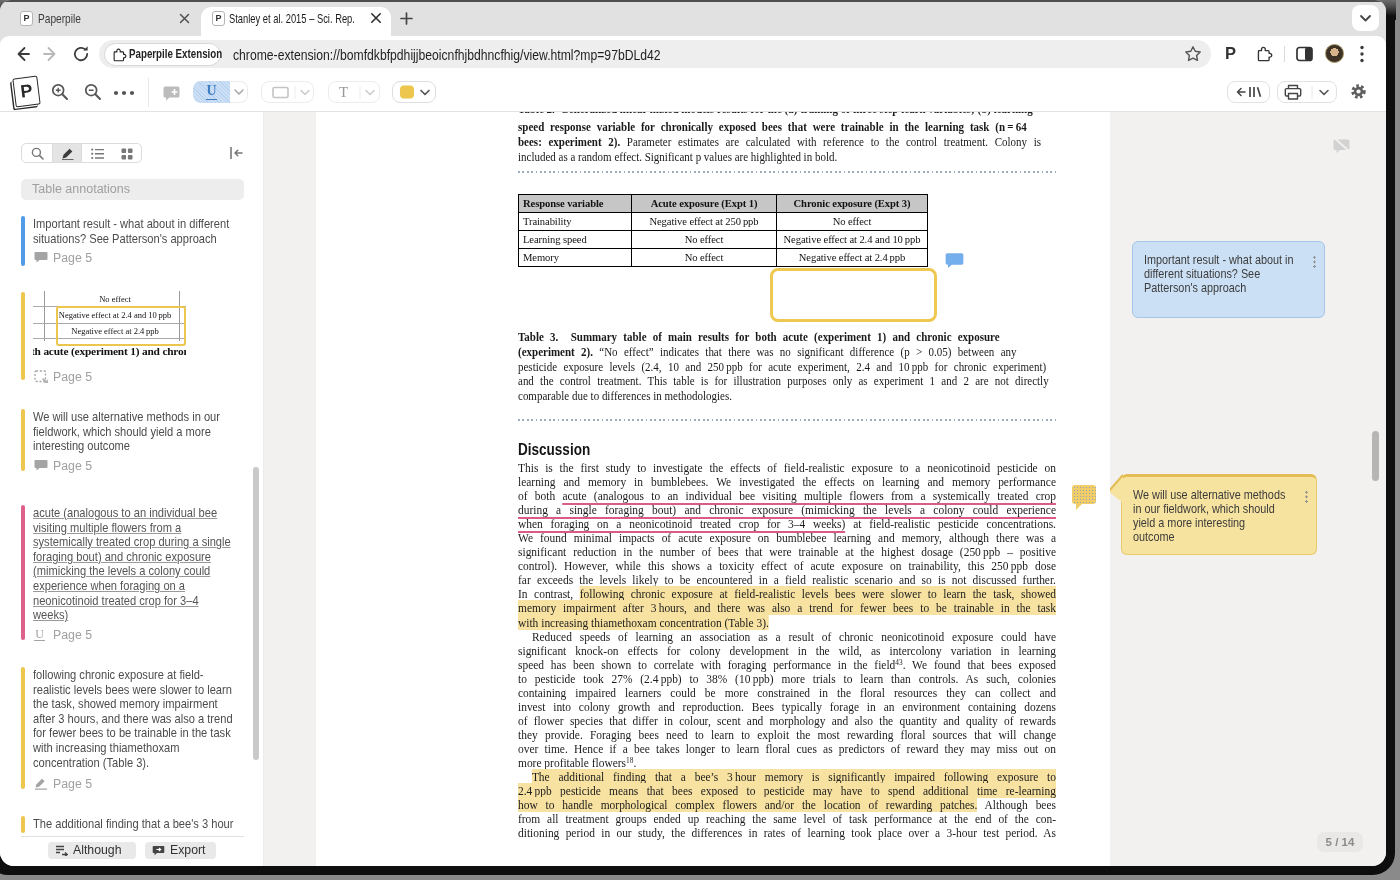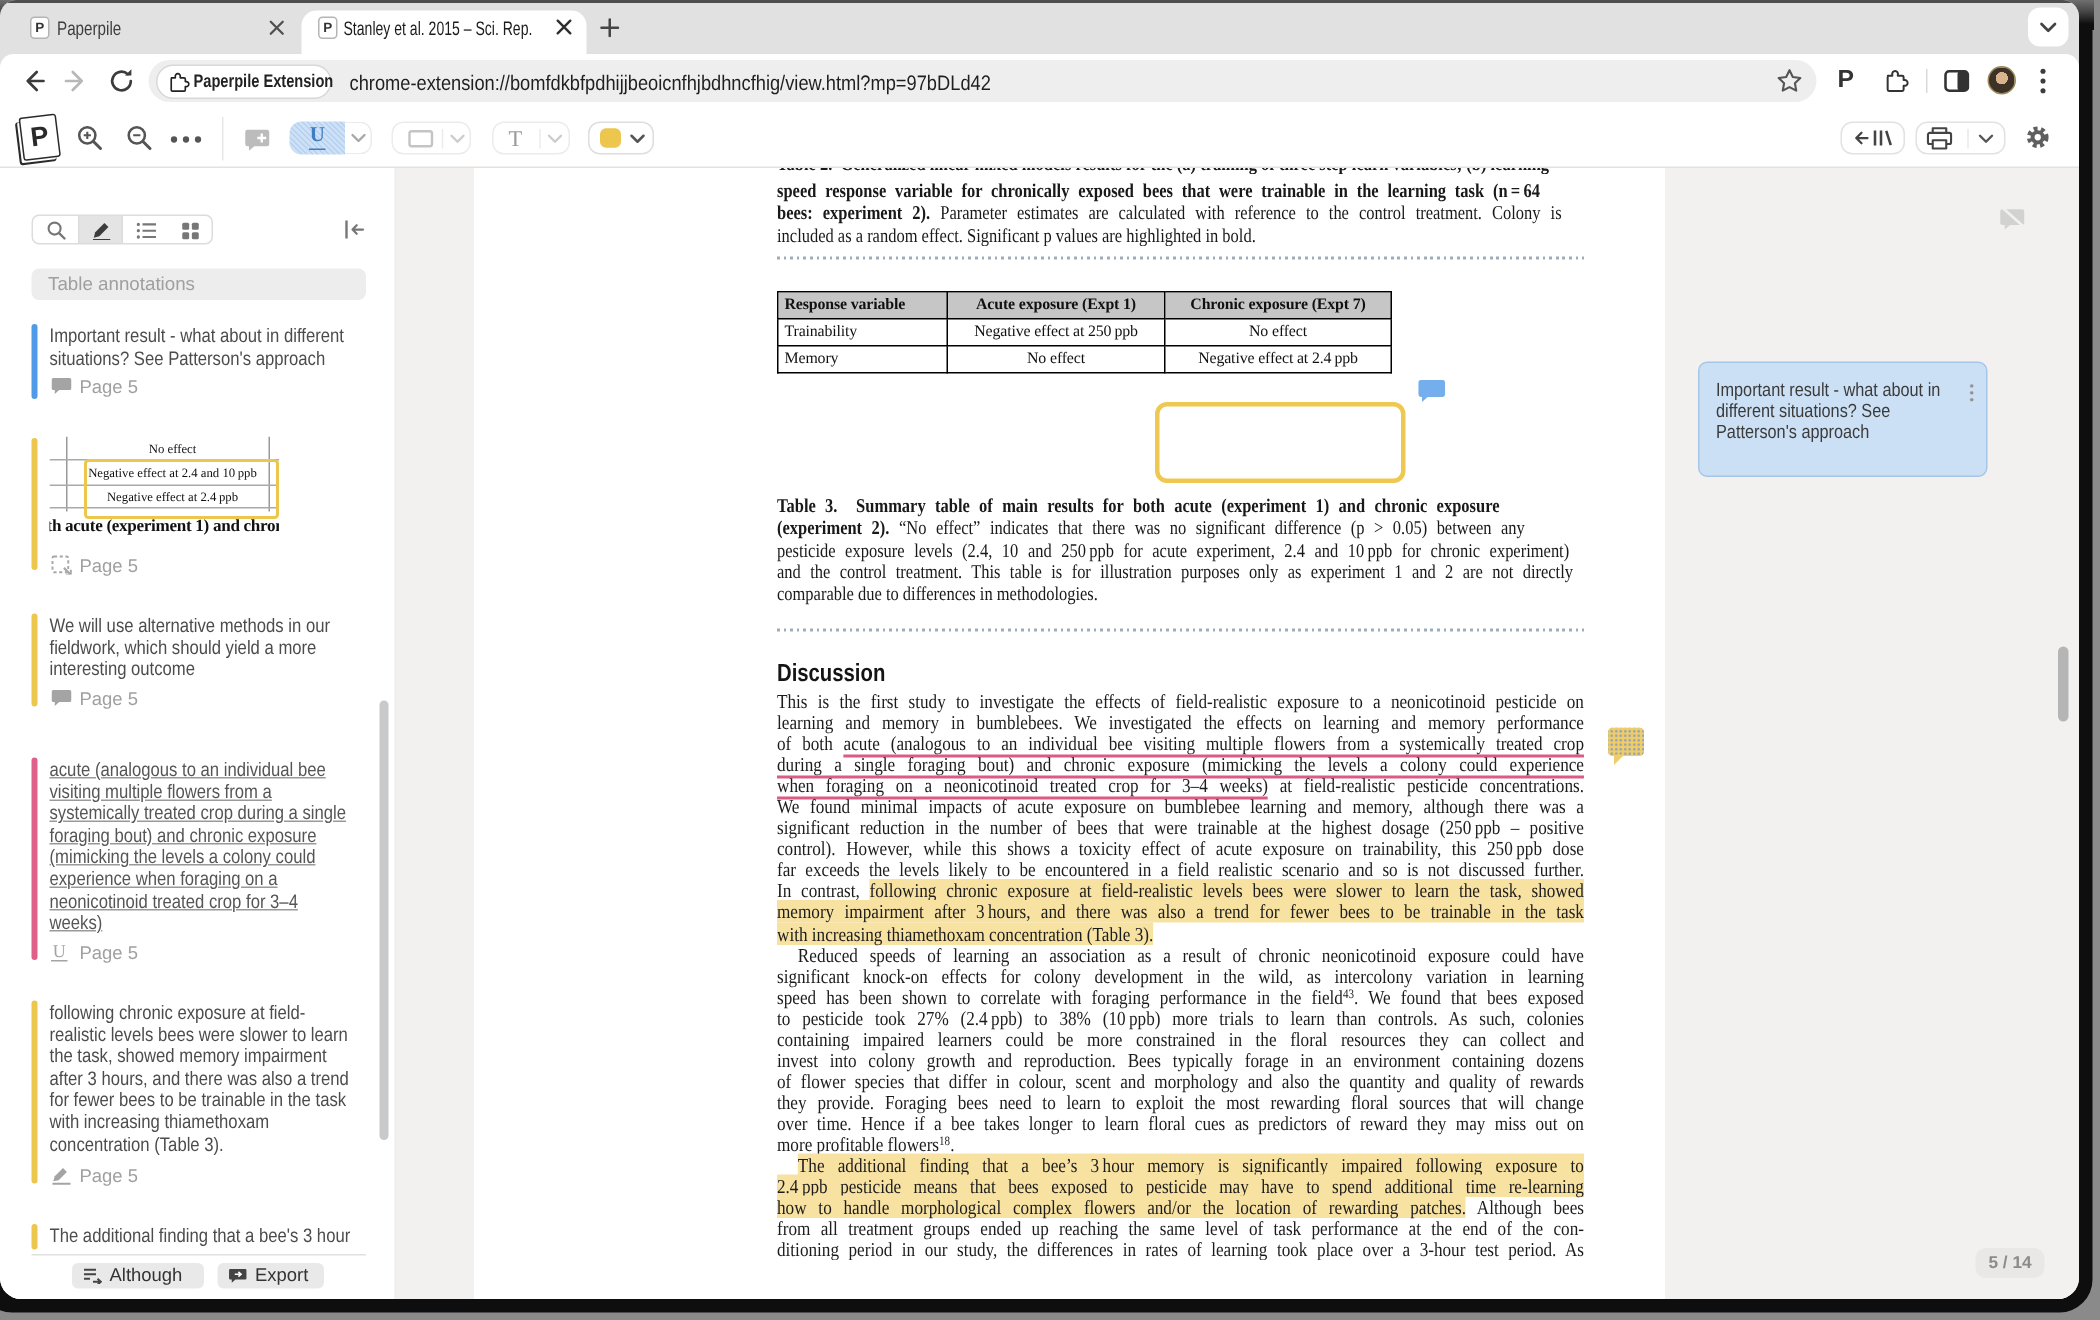--- a/index.html
+++ b/index.html
@@ -304,20 +304,28 @@
     <svg class="abs" style="left:1069px; top:26px;" width="19" height="17" viewBox="0 0 19 17">
         <path d="M2 1.5 h13 a1.5 1.5 0 0 1 1.5 1.5 v7.5 a1.5 1.5 0 0 1 -1.5 1.5 h-8 l-3.5 3 v-3 h-1.5 a1.5 1.5 0 0 1 -1.5 -1.5 v-7.5 a1.5 1.5 0 0 1 1.5 -1.5 z" fill="#d2d2d2"></path>
         <path d="M2.5 1 L16 13" stroke="#f2f1ef" stroke-width="1.8"></path>
       </svg>
 
     <div class="note" style="left:868px; top:129px; width:193px; height:77px; background:#cce0f5; border:1px solid #a6c6e8;">
         <div class="note-in">Important result - what about in<br>different situations? See<br>Patterson's approach</div>
         <div class="dots3"></div>
       </div>
 
+    <div class="note" style="left:857px; top:362px; width:196px; height:81px; background:#f7e3a0; border:1px solid #e8ca6a; border-top:3px solid #e3bc53;">
+        <div class="note-in">We will use alternative methods<br>in our fieldwork, which should<br>yield a more interesting<br>outcome</div>
+        <div class="dots3"></div>
+      <svg class="abs" style="left:-15px; top:-3px;" width="16" height="30">
+          <path d="M16 0 L1 17 L16 29 Z" fill="#f7e3a0"></path>
+          <path d="M16 1 L2 17" stroke="#e3bc53" stroke-width="2" fill="none"></path>
+        </svg>
+    </div>
 
     <div class="abs" style="left:1053px; top:720px; width:46px; height:20px; background:#e9e8e6; border-radius:7px; font:bold 11.5px 'Liberation Sans',sans-serif; color:#8b8b8b; text-align:center; line-height:20px;">5 / 14</div>
 
     <div class="abs" style="left:1108px; top:319px; width:7px; height:50px; background:#b5b5b5; border-radius:3.5px;"></div>
   </div>
   <div id="topline" style="position:absolute; left:0; top:0; width:1386px; height:2px; background:#4e4e4e; border-radius:11px 11px 0 0; z-index:50;"></div>
   <div id="page">
 
     <div class="abs squeeze2" style="left:202px; top:0; height:5px; overflow:hidden;">
       <div class="cap" style="margin-top:-10.5px; font-weight:bold;">Table 2.&nbsp;&nbsp;Generalized linear mixed models results for the (a) training of three step learn variables; (b) learning</div>
@@ -328,26 +336,31 @@
       <div class="cap pl" style="width:619px;"><b>bees: experiment 2).</b> Parameter estimates are calculated with reference to the control treatment. Colony is</div>
       <div class="cap pl pl-last">included as a random effect. Significant p values are highlighted in bold.</div>
     </div>
     <div class="dotline" style="left:202px; top:59px; width:538px;"></div>
 
     <table id="ptable" class="abs" style="left:202px; top:82px;">
       <tbody>
           <tr style="height:18px;">
             <th style="width:113px; text-align:left;">Response variable</th>
             <th style="width:145px;">Acute exposure (Expt 1)</th>
-            <th style="width:151px;">Chronic exposure (Expt 7)</th>
+            <th style="width:151px;">Chronic exposure (Expt 3)</th>
           </tr>
       <tr style="height:18px;">
             <td>Trainability</td>
             <td style="text-align:center;">Negative effect at 250 ppb</td>
             <td style="text-align:center;">No effect</td>
+          </tr>
+      <tr style="height:18px;">
+            <td>Learning speed</td>
+            <td style="text-align:center;">No effect</td>
+            <td style="text-align:center;">Negative effect at 2.4 and 10 ppb</td>
           </tr>
       <tr style="height:18px;">
             <td>Memory</td>
             <td style="text-align:center;">No effect</td>
             <td style="text-align:center;">Negative effect at 2.4 ppb</td>
           </tr>
     </tbody>
       </table>
     <div class="abs" style="left:454px; top:156px; width:167px; height:54px; border:3px solid #eec850; border-radius:8px;"></div>
     <svg class="abs" style="left:629px; top:140px;" width="19" height="17" viewBox="0 0 21 18">

